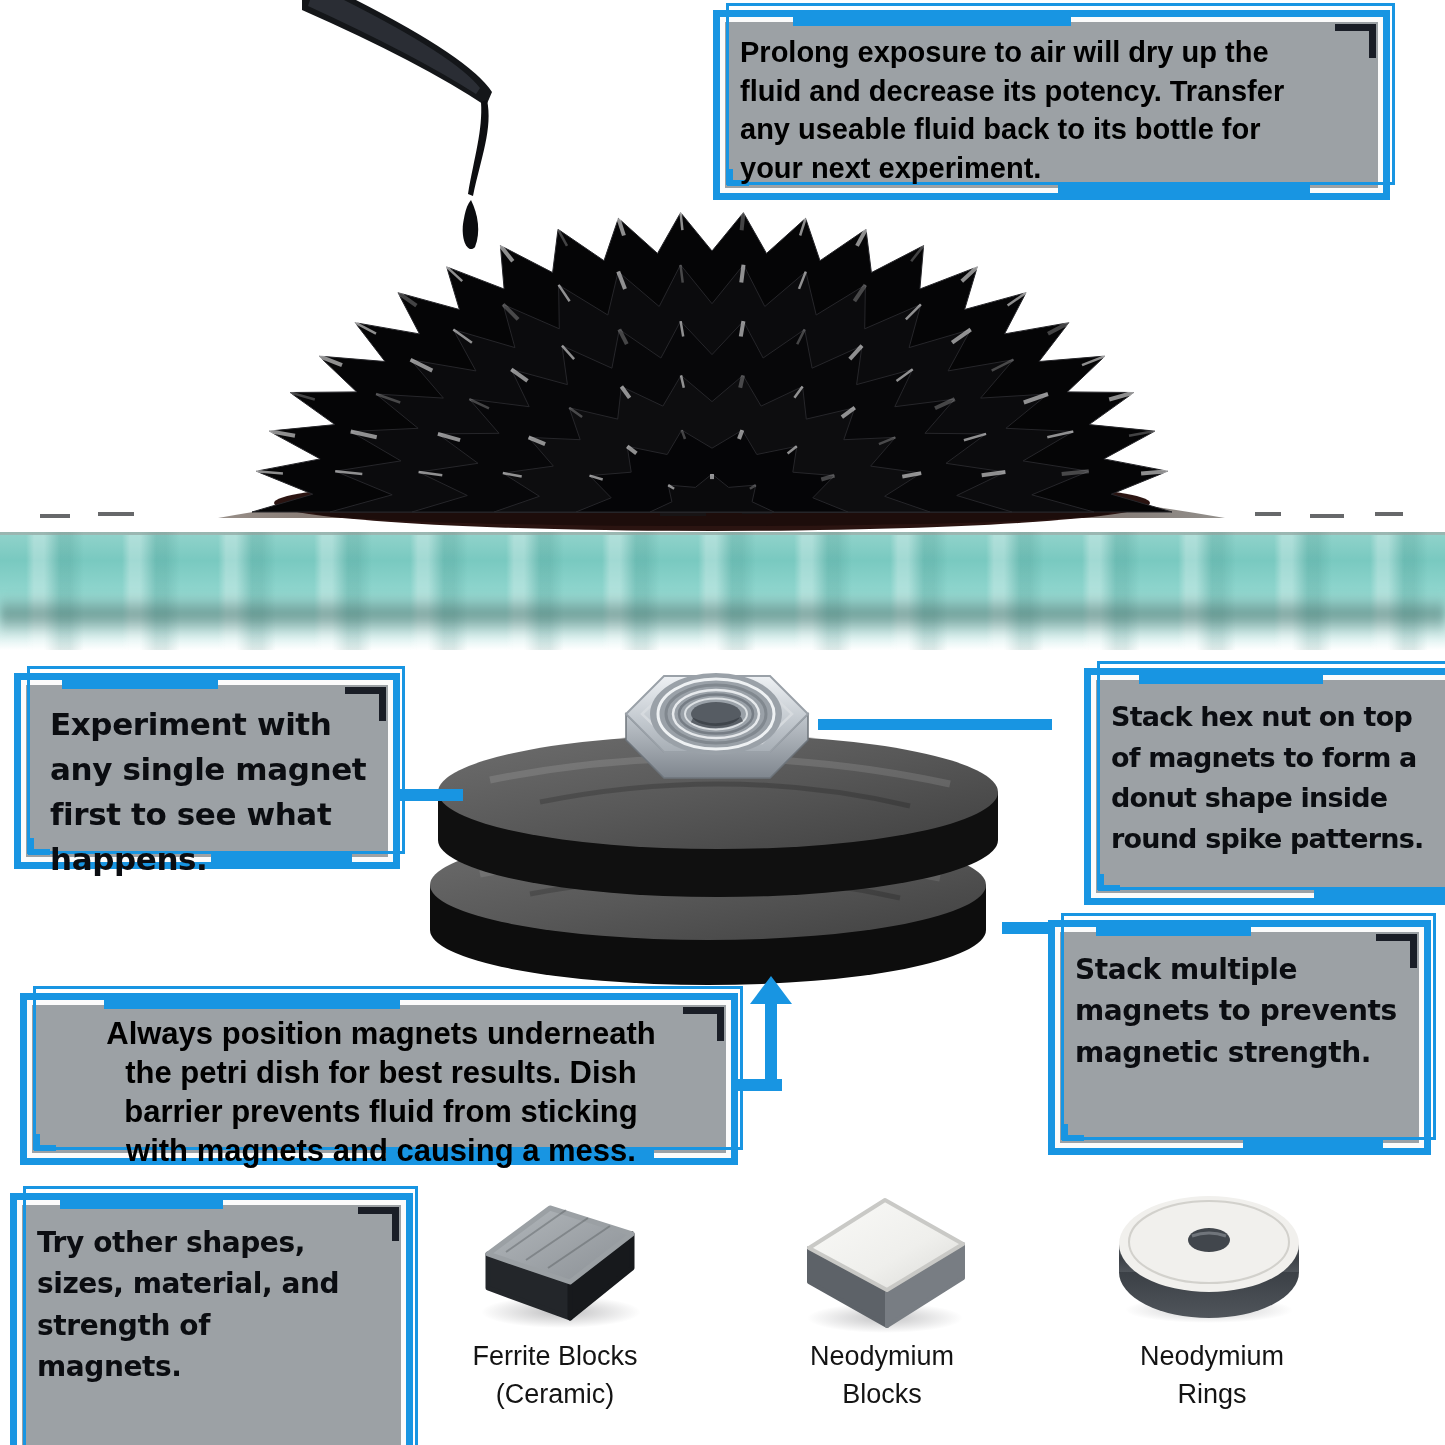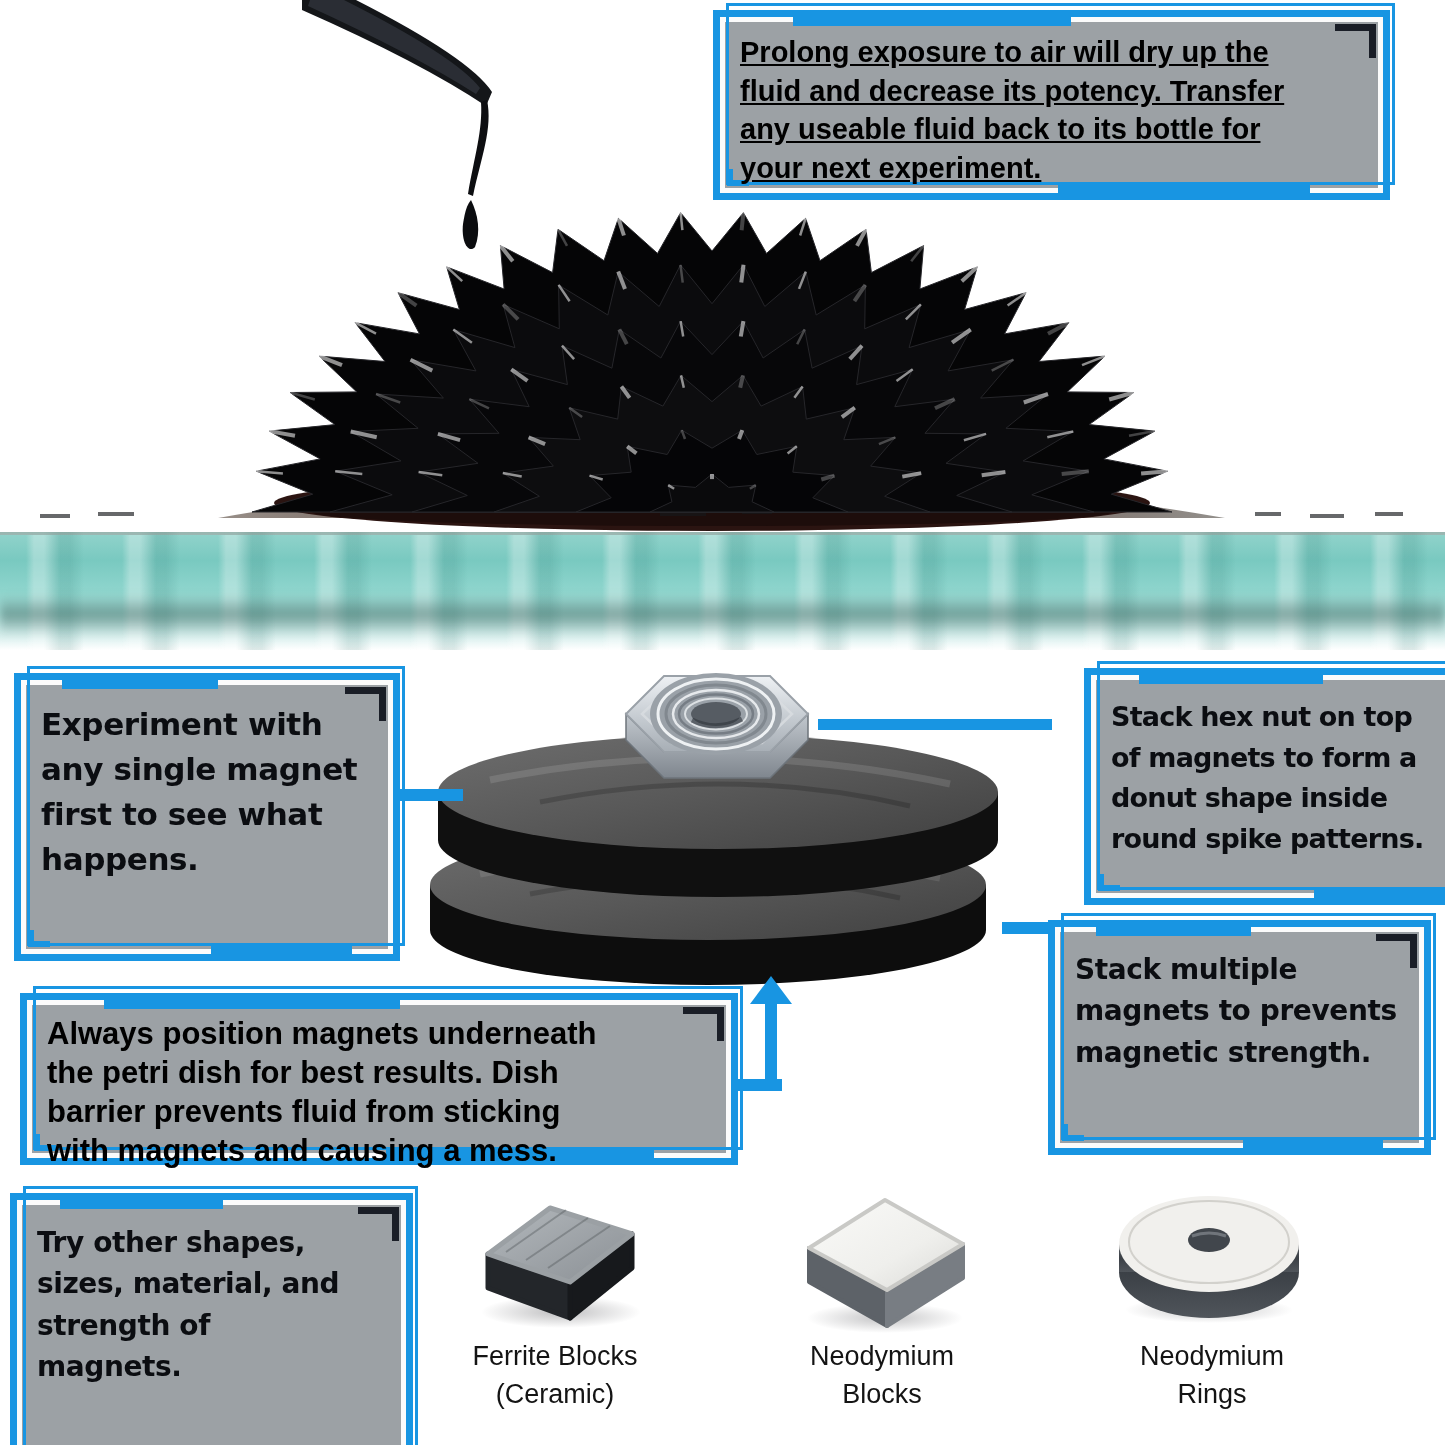--- a/index.html
+++ b/index.html
@@ -37,32 +37,32 @@
     font-weight:bold; color:#0b0d11; padding:22px 16px 0 20px;
     letter-spacing:-0.4px;
   }
   .wide  { font-family:"DejaVu Sans", sans-serif; }
   .cond  { font-family:"Liberation Sans", sans-serif; color:#000; letter-spacing:0; }
 
   #box-concentration { left:14px;  top:63px;  width:396px; height:236px; }
   #box-concentration .callout-text { font-size:28px; line-height:1.47; }
 
   #box-air { left:713px; top:10px; width:677px; height:190px; }
-  #box-air .callout-text { font-size:29px; line-height:1.33; padding-top:16px;text-decoration:underline; }
-
-  #box-single { left:14px; top:673px; width:386px; height:288px; }
+  #box-air .callout-text { font-size:29px; line-height:1.33; padding-top:16px; }
+
+  #box-single { left:14px; top:673px; width:386px; height:196px;padding-left:9px; }
   #box-single .callout-text { font-size:31px; line-height:1.45; }
 
   #box-hexnut { left:1084px; top:668px; width:452px; height:237px; }
   #box-hexnut .callout-text { font-size:27px; line-height:1.5; letter-spacing:-0.8px; }
 
   #box-stack { left:1048px; top:920px; width:383px; height:235px; }
   #box-stack .callout-text { font-size:28px; line-height:1.48; }
 
-  #box-position { left:20px; top:993px; width:718px; height:172px; }
+  #box-position { left:20px; top:993px; width:718px; height:172px;text-align:center; }
   #box-position .callout-text { font-size:31px; line-height:1.26; padding-top:14px; }
 
   #box-try { left:10px; top:1193px; width:403px; height:285px; }
   #box-try .callout-text { font-size:28px; line-height:1.48; }
 
   
   .conn { position:absolute; background:#1895E2; z-index:2; }
   #conn-single { left:393px; top:789px; width:70px;  height:12px; }
   #conn-hexnut { left:818px; top:719px; width:234px; height:11px; }
   #conn-stack  { left:1002px; top:922px; width:50px; height:12px; }

